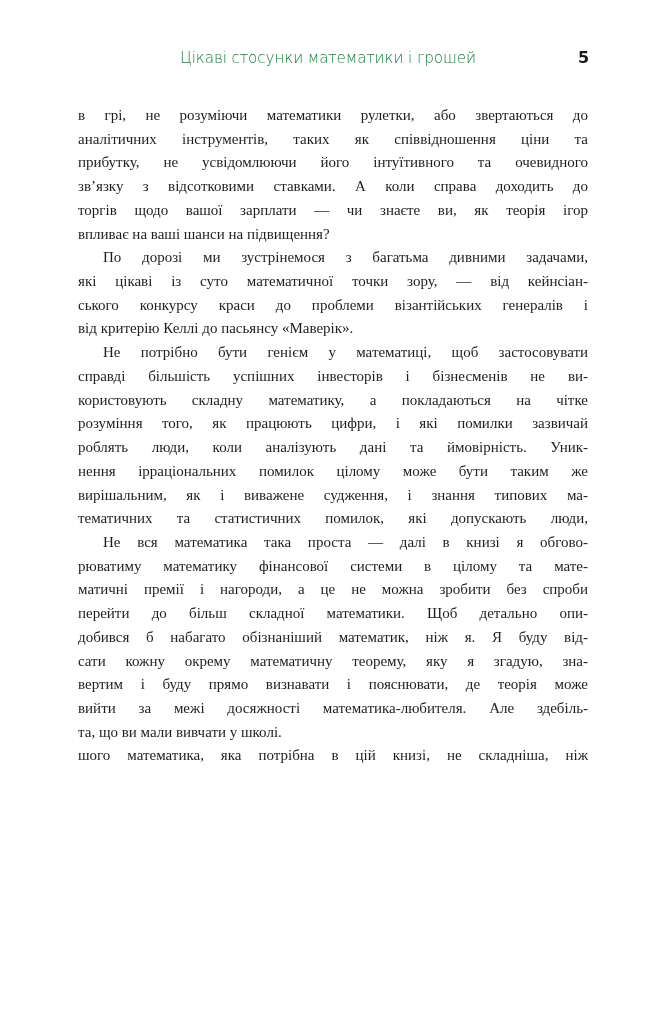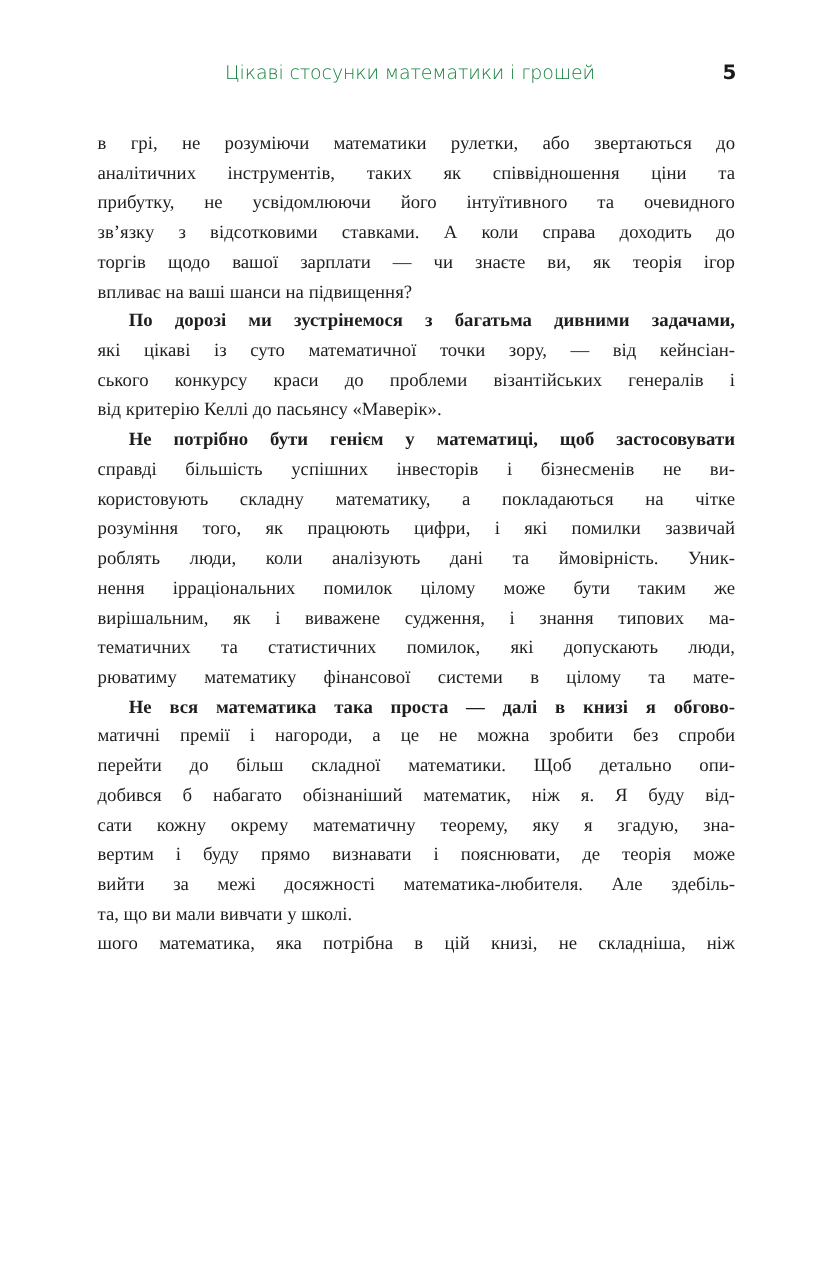--- a/index.html
+++ b/index.html
@@ -61,21 +61,20 @@
     line-height: 23.73px;
     text-align: justify;
     text-align-last: justify;
     white-space: nowrap;
   }
   .line.last {
     text-align-last: left;
   }
   .line.indent {
     padding-left: 25px;
-    font-weight: bold;
   }
 </style>
 </head>
 <body>
 
 <div class="running-header">
   <span class="running-title">Цікаві стосунки математики і грошей</span>
   <span class="page-number">5</span>
 </div>
 
@@ -102,22 +101,22 @@
     <span class="line">справді більшість успішних інвесторів і бізнесменів не ви-</span>
     <span class="line">користовують складну математику, а покладаються на чітке</span>
     <span class="line">розуміння того, як працюють цифри, і які помилки зазвичай</span>
     <span class="line">роблять люди, коли аналізують дані та ймовірність. Уник-</span>
     <span class="line">нення ірраціональних помилок цілому може бути таким же</span>
     <span class="line">вирішальним, як і виважене судження, і знання типових ма-</span>
     <span class="line">тематичних та статистичних помилок, які допускають люди,</span>
   </p>
 
   <p class="paragraph">
+    <span class="line indent">Не вся математика така проста — далі в книзі я обгово-</span>
     <span class="line">рюватиму математику фінансової системи в цілому та мате-</span>
-    <span class="line indent">Не вся математика така проста — далі в книзі я обгово-</span>
     <span class="line">матичні премії і нагороди, а це не можна зробити без спроби</span>
     <span class="line">перейти до більш складної математики. Щоб детально опи-</span>
     <span class="line">добився б набагато обізнаніший математик, ніж я. Я буду від-</span>
     <span class="line">сати кожну окрему математичну теорему, яку я згадую, зна-</span>
     <span class="line">вертим і буду прямо визнавати і пояснювати, де теорія може</span>
     <span class="line">вийти за межі досяжності математика-любителя. Але здебіль-</span>
     <span class="line last">та, що ви мали вивчати у школі.</span>
     <span class="line">шого математика, яка потрібна в цій книзі, не складніша, ніж</span>
   </p>
 </div>

